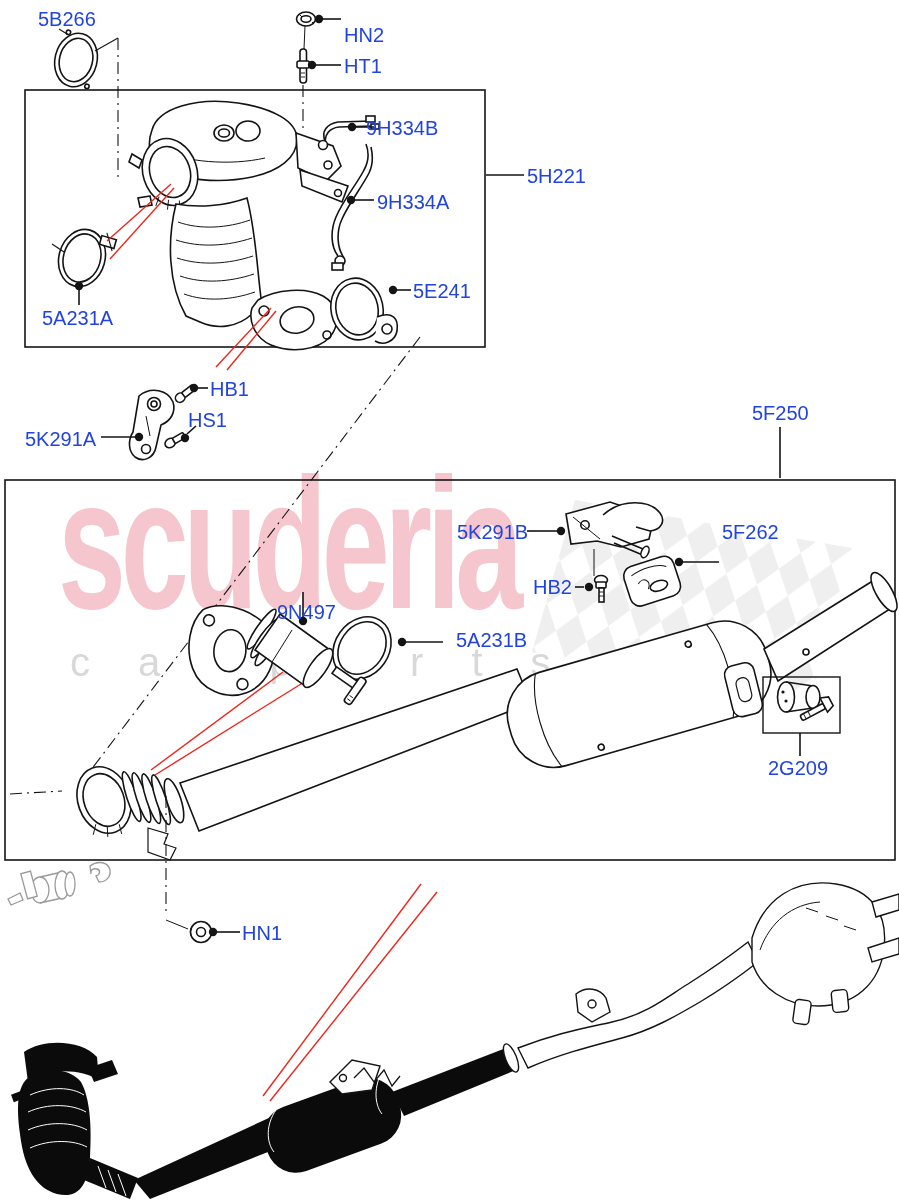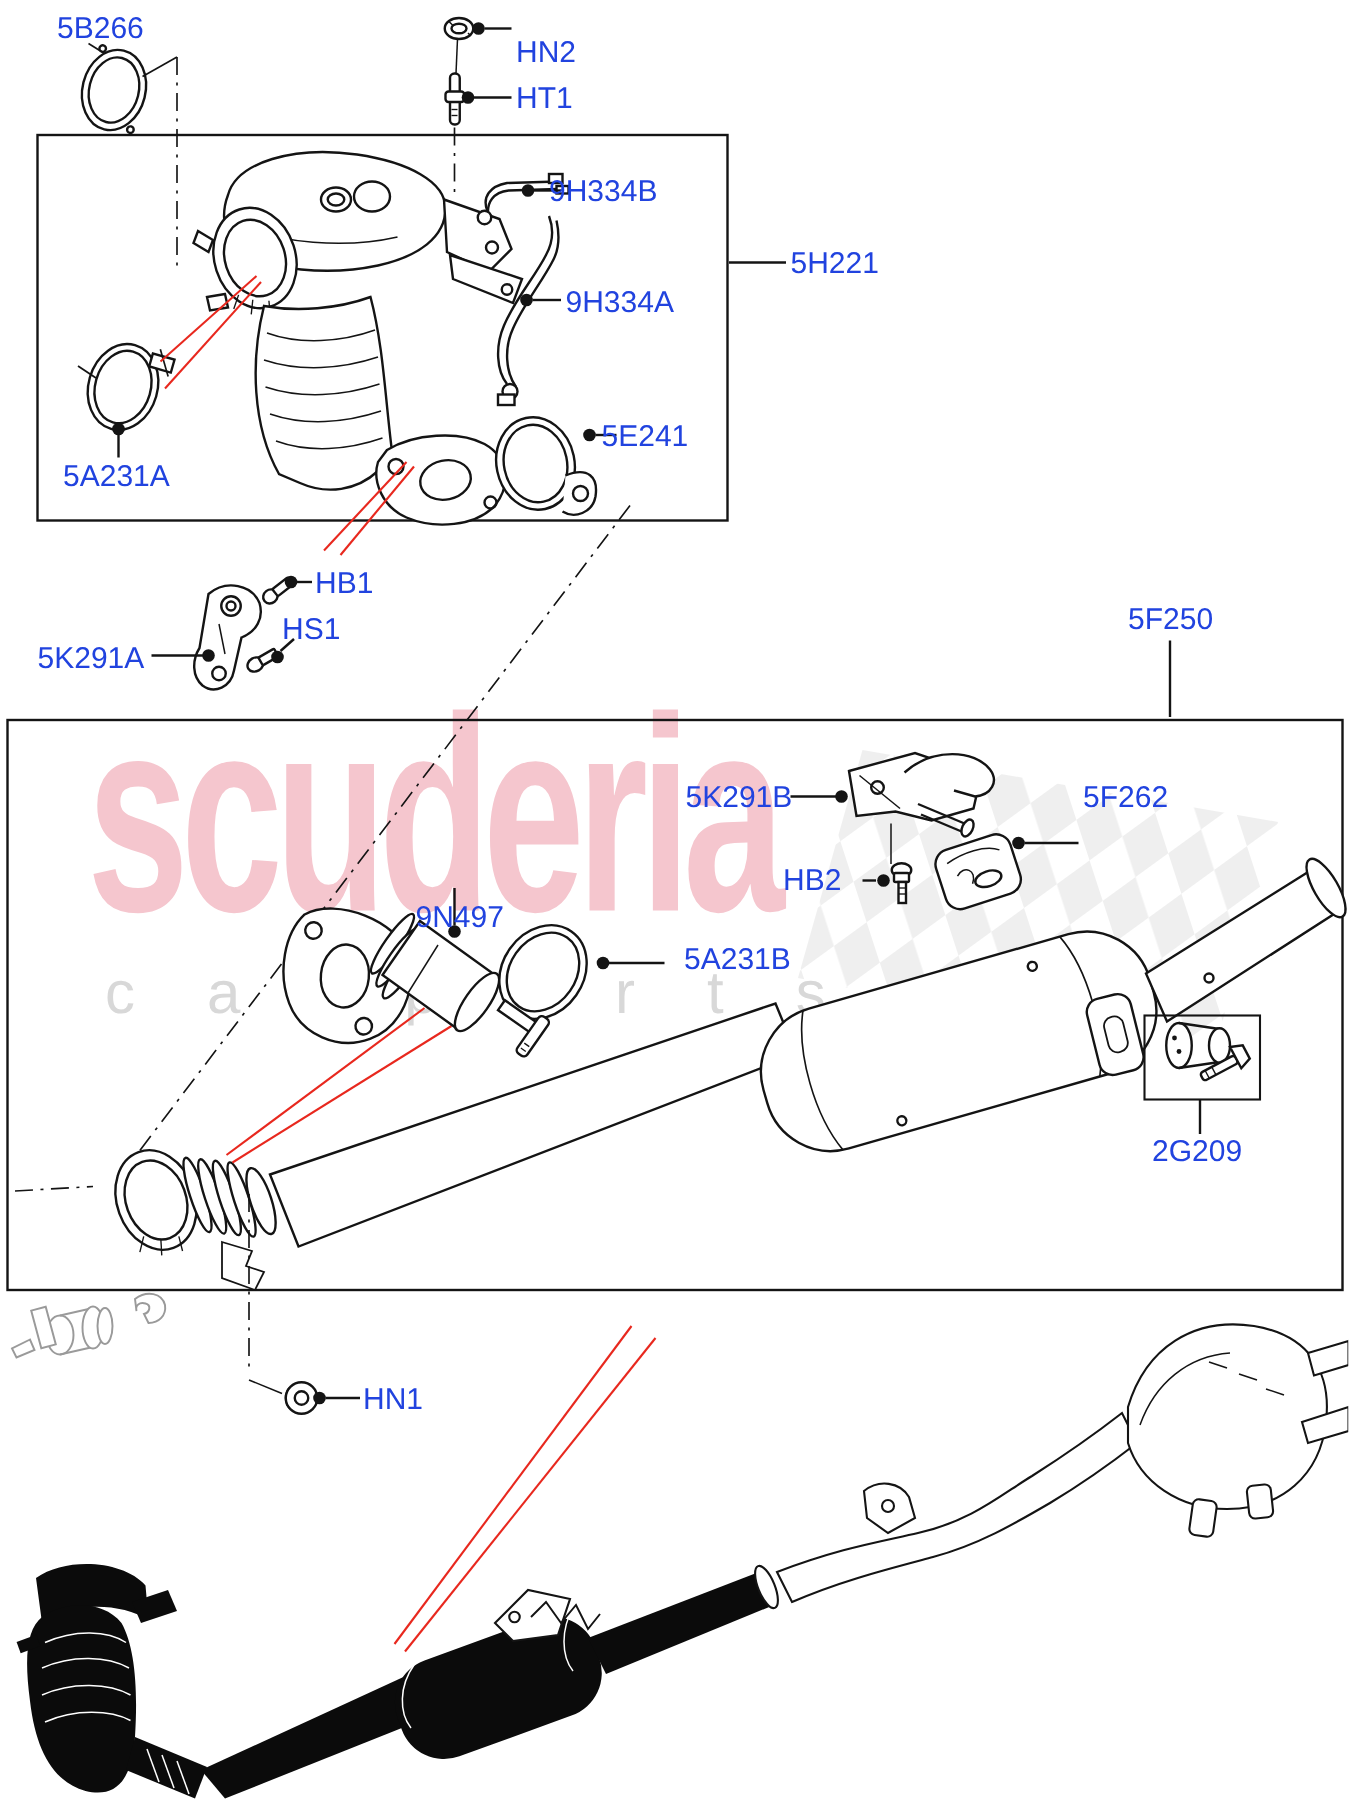--- a/index.html
+++ b/index.html
@@ -389,25 +389,25 @@
     </g>
   </g>
 </svg>
 
 <div class="lbl" style="left:38px;top:8px">5B266</div>
 <div class="lbl" style="left:344px;top:24px">HN2</div>
 <div class="lbl" style="left:344px;top:55px">HT1</div>
 <div class="lbl" style="left:366px;top:117px">9H334B</div>
 <div class="lbl" style="left:527px;top:165px">5H221</div>
 <div class="lbl" style="left:377px;top:191px">9H334A</div>
-<div class="lbl" style="left:401px;top:280px">5E241</div>
+<div class="lbl" style="left:413px;top:280px">5E241</div>
 <div class="lbl" style="left:42px;top:307px">5A231A</div>
 <div class="lbl" style="left:210px;top:378px">HB1</div>
 <div class="lbl" style="left:188px;top:409px">HS1</div>
 <div class="lbl" style="left:25px;top:428px">5K291A</div>
 <div class="lbl" style="left:752px;top:402px">5F250</div>
 <div class="lbl" style="left:457px;top:521px">5K291B</div>
 <div class="lbl" style="left:277px;top:601px">9N497</div>
 <div class="lbl" style="left:722px;top:521px">5F262</div>
-<div class="lbl" style="left:522px;top:576px">HB2</div>
+<div class="lbl" style="left:533px;top:576px">HB2</div>
 <div class="lbl" style="left:456px;top:629px">5A231B</div>
 <div class="lbl" style="left:768px;top:757px">2G209</div>
 <div class="lbl" style="left:242px;top:922px">HN1</div>
 
 </body></html>

